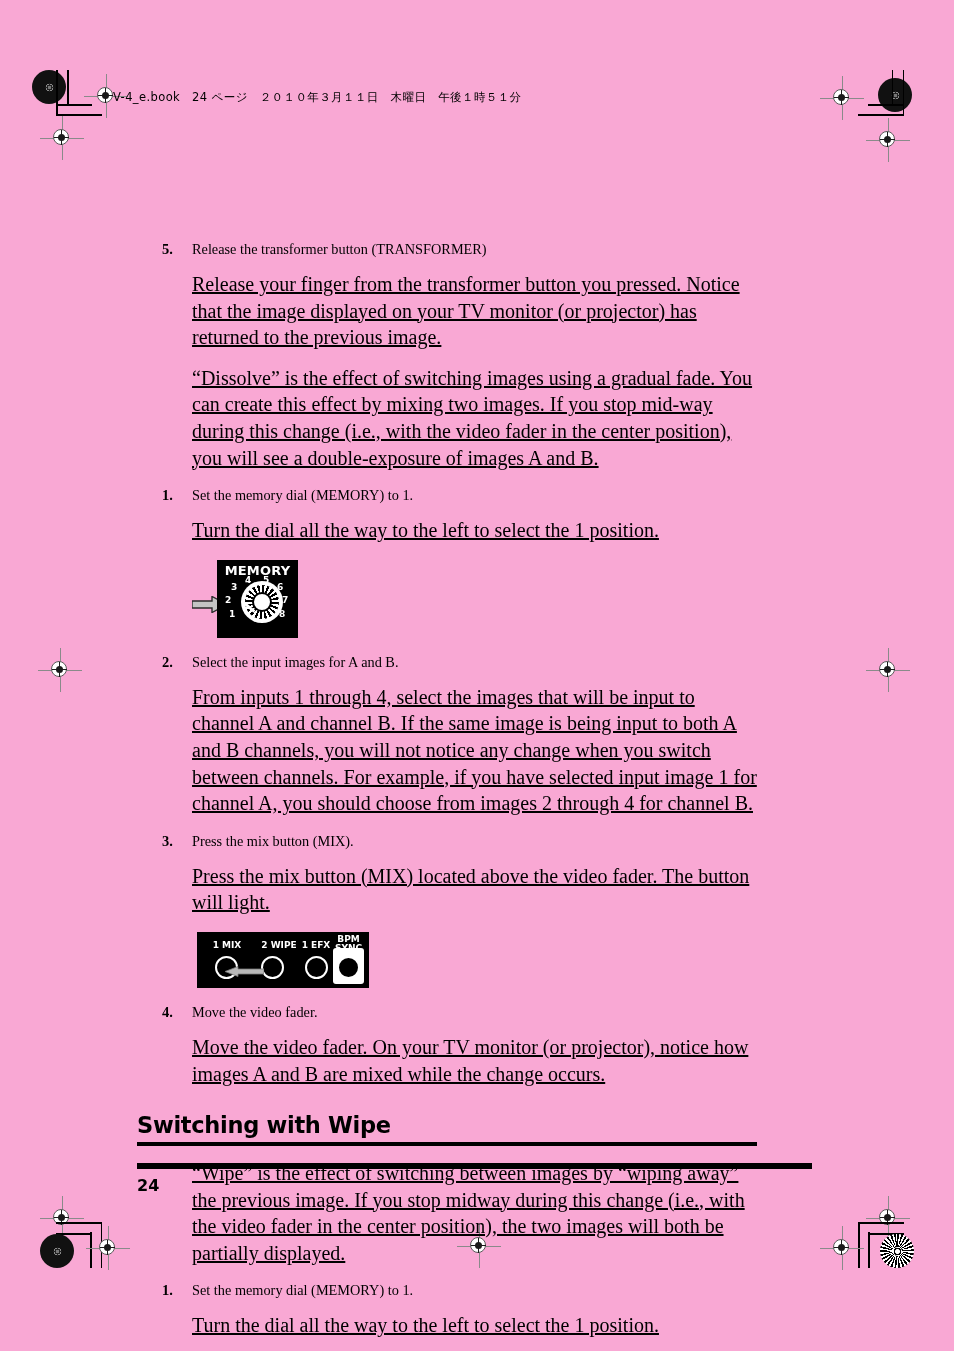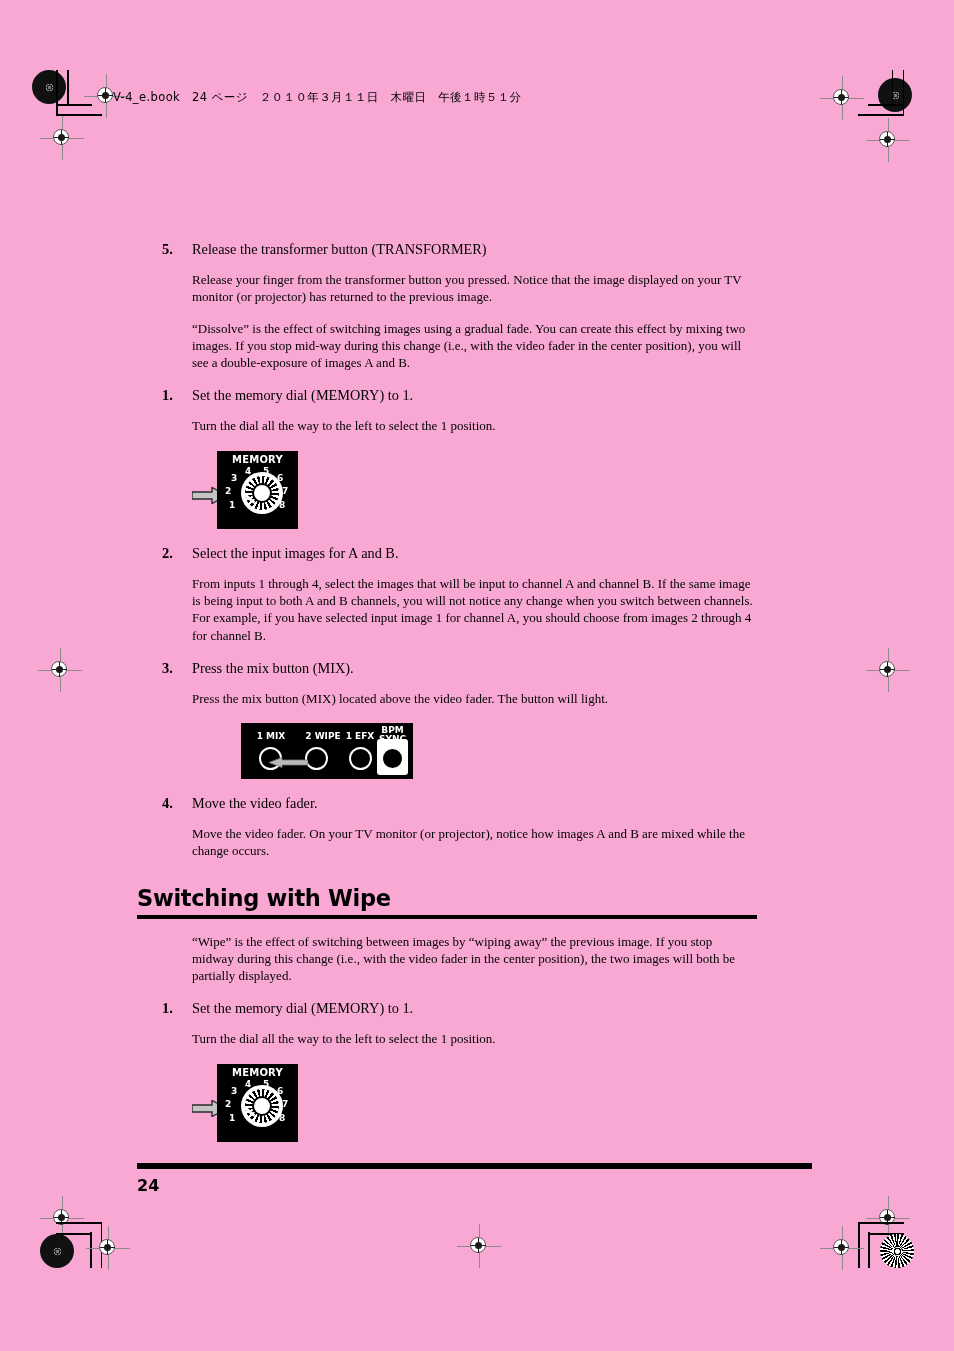--- a/index.html
+++ b/index.html
@@ -158,23 +158,24 @@
   .step .num {
     position: absolute;
     left: 25px;
     top: 0;
     font-weight: bold;
     font-size: 14.5px;
   }
   .body-text {
     padding-left: 55px;
     margin-top: 12px;
-    font-size: 13px;
+    font-size: 20px;
     line-height: 1.33;
     text-align: left;
+    text-decoration: underline;
   }
   .body-text.intro {
     margin-top: 14px;
   }
 
   
   .fig {
     padding-left: 55px;
     margin-top: 16px;
   }
@@ -193,21 +194,21 @@
   }
   .dial-title {
     position: absolute;
     left: 0;
     top: 3px;
     width: 81px;
     text-align: center;
     color: #ffffff;
     font-family: "DejaVu Sans", sans-serif;
     font-weight: bold;
-    font-size: 10px;
+    font-size: 13px;
     letter-spacing: 0.2px;
   }
   .knob {
     position: absolute;
     left: 24px;
     top: 21px;
     width: 42px;
     height: 42px;
     border-radius: 50%;
     background: #ffffff;
@@ -259,21 +260,20 @@
     position: relative;
     width: 172px;
     height: 56px;
     margin-left: 5px;
   }
   .btn-panel {
     position: absolute;
     left: 0; top: 0;
     width: 172px; height: 56px;
     background: #000000;
-    margin-left: 44px;
   }
   .btn-label {
     position: absolute;
     color: #ffffff;
     font-family: "DejaVu Sans", sans-serif;
     font-weight: bold;
     font-size: 9px;
     white-space: nowrap;
     line-height: 1.05;
     text-align: center;

